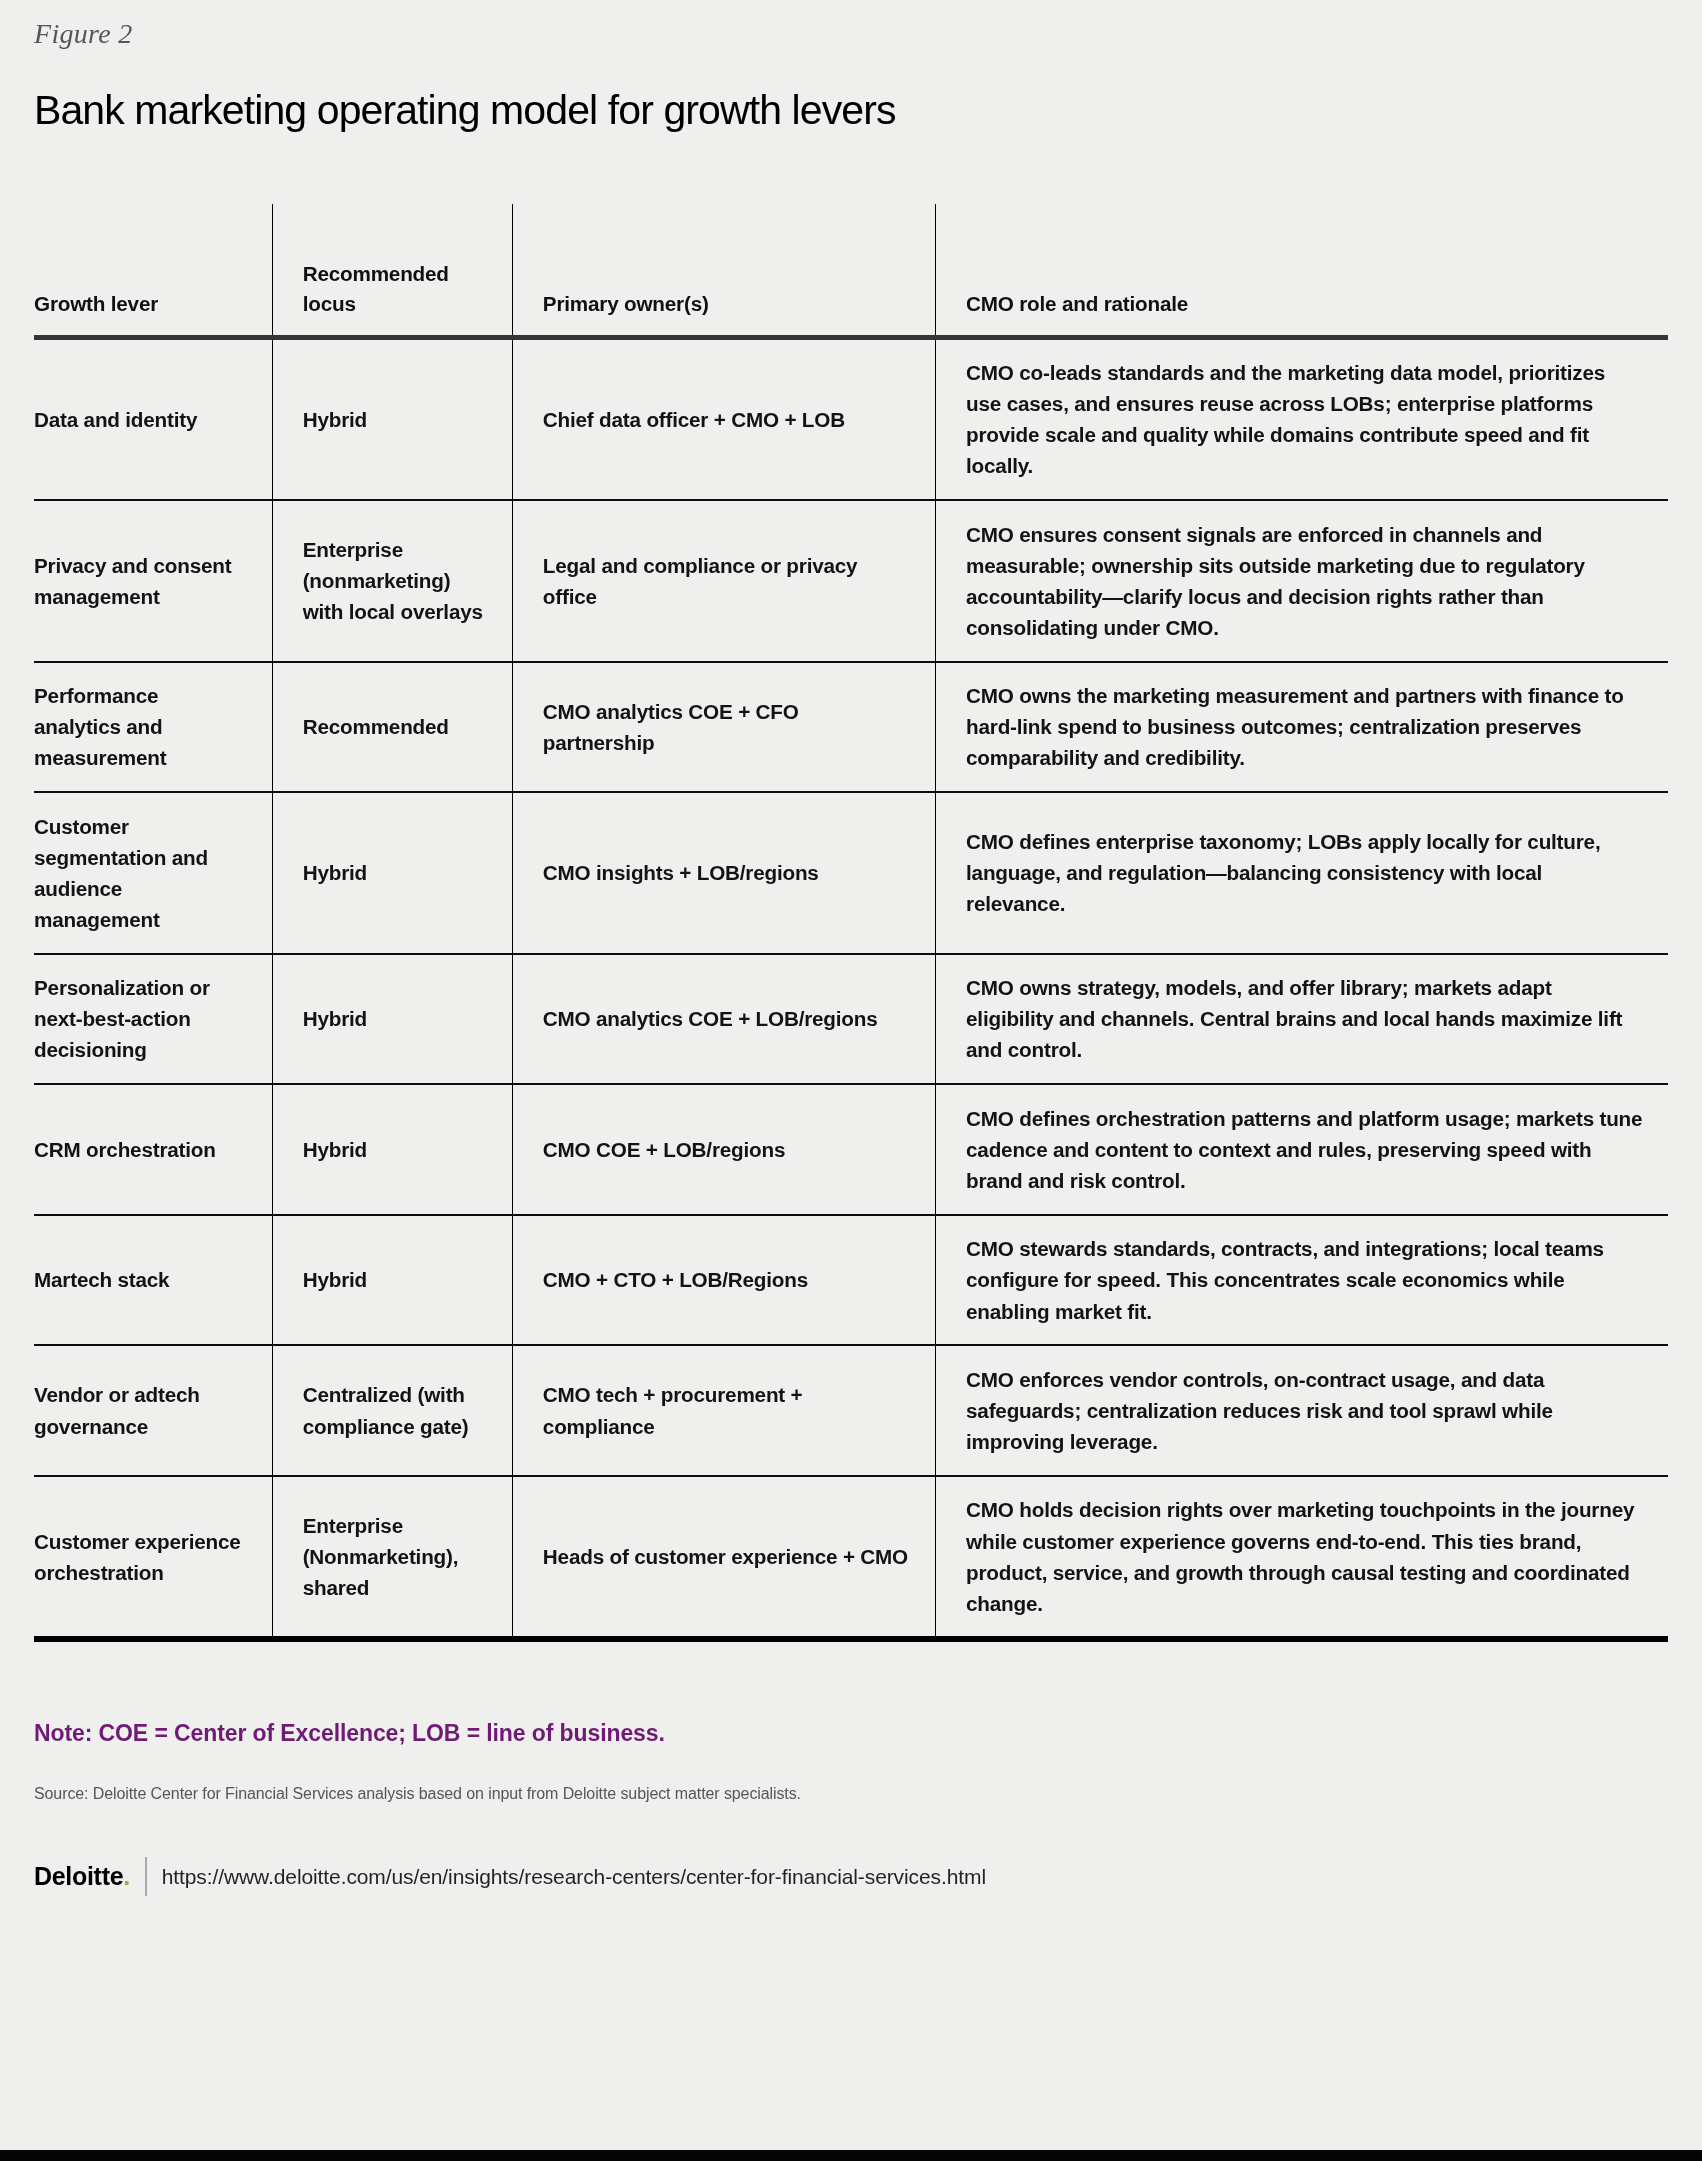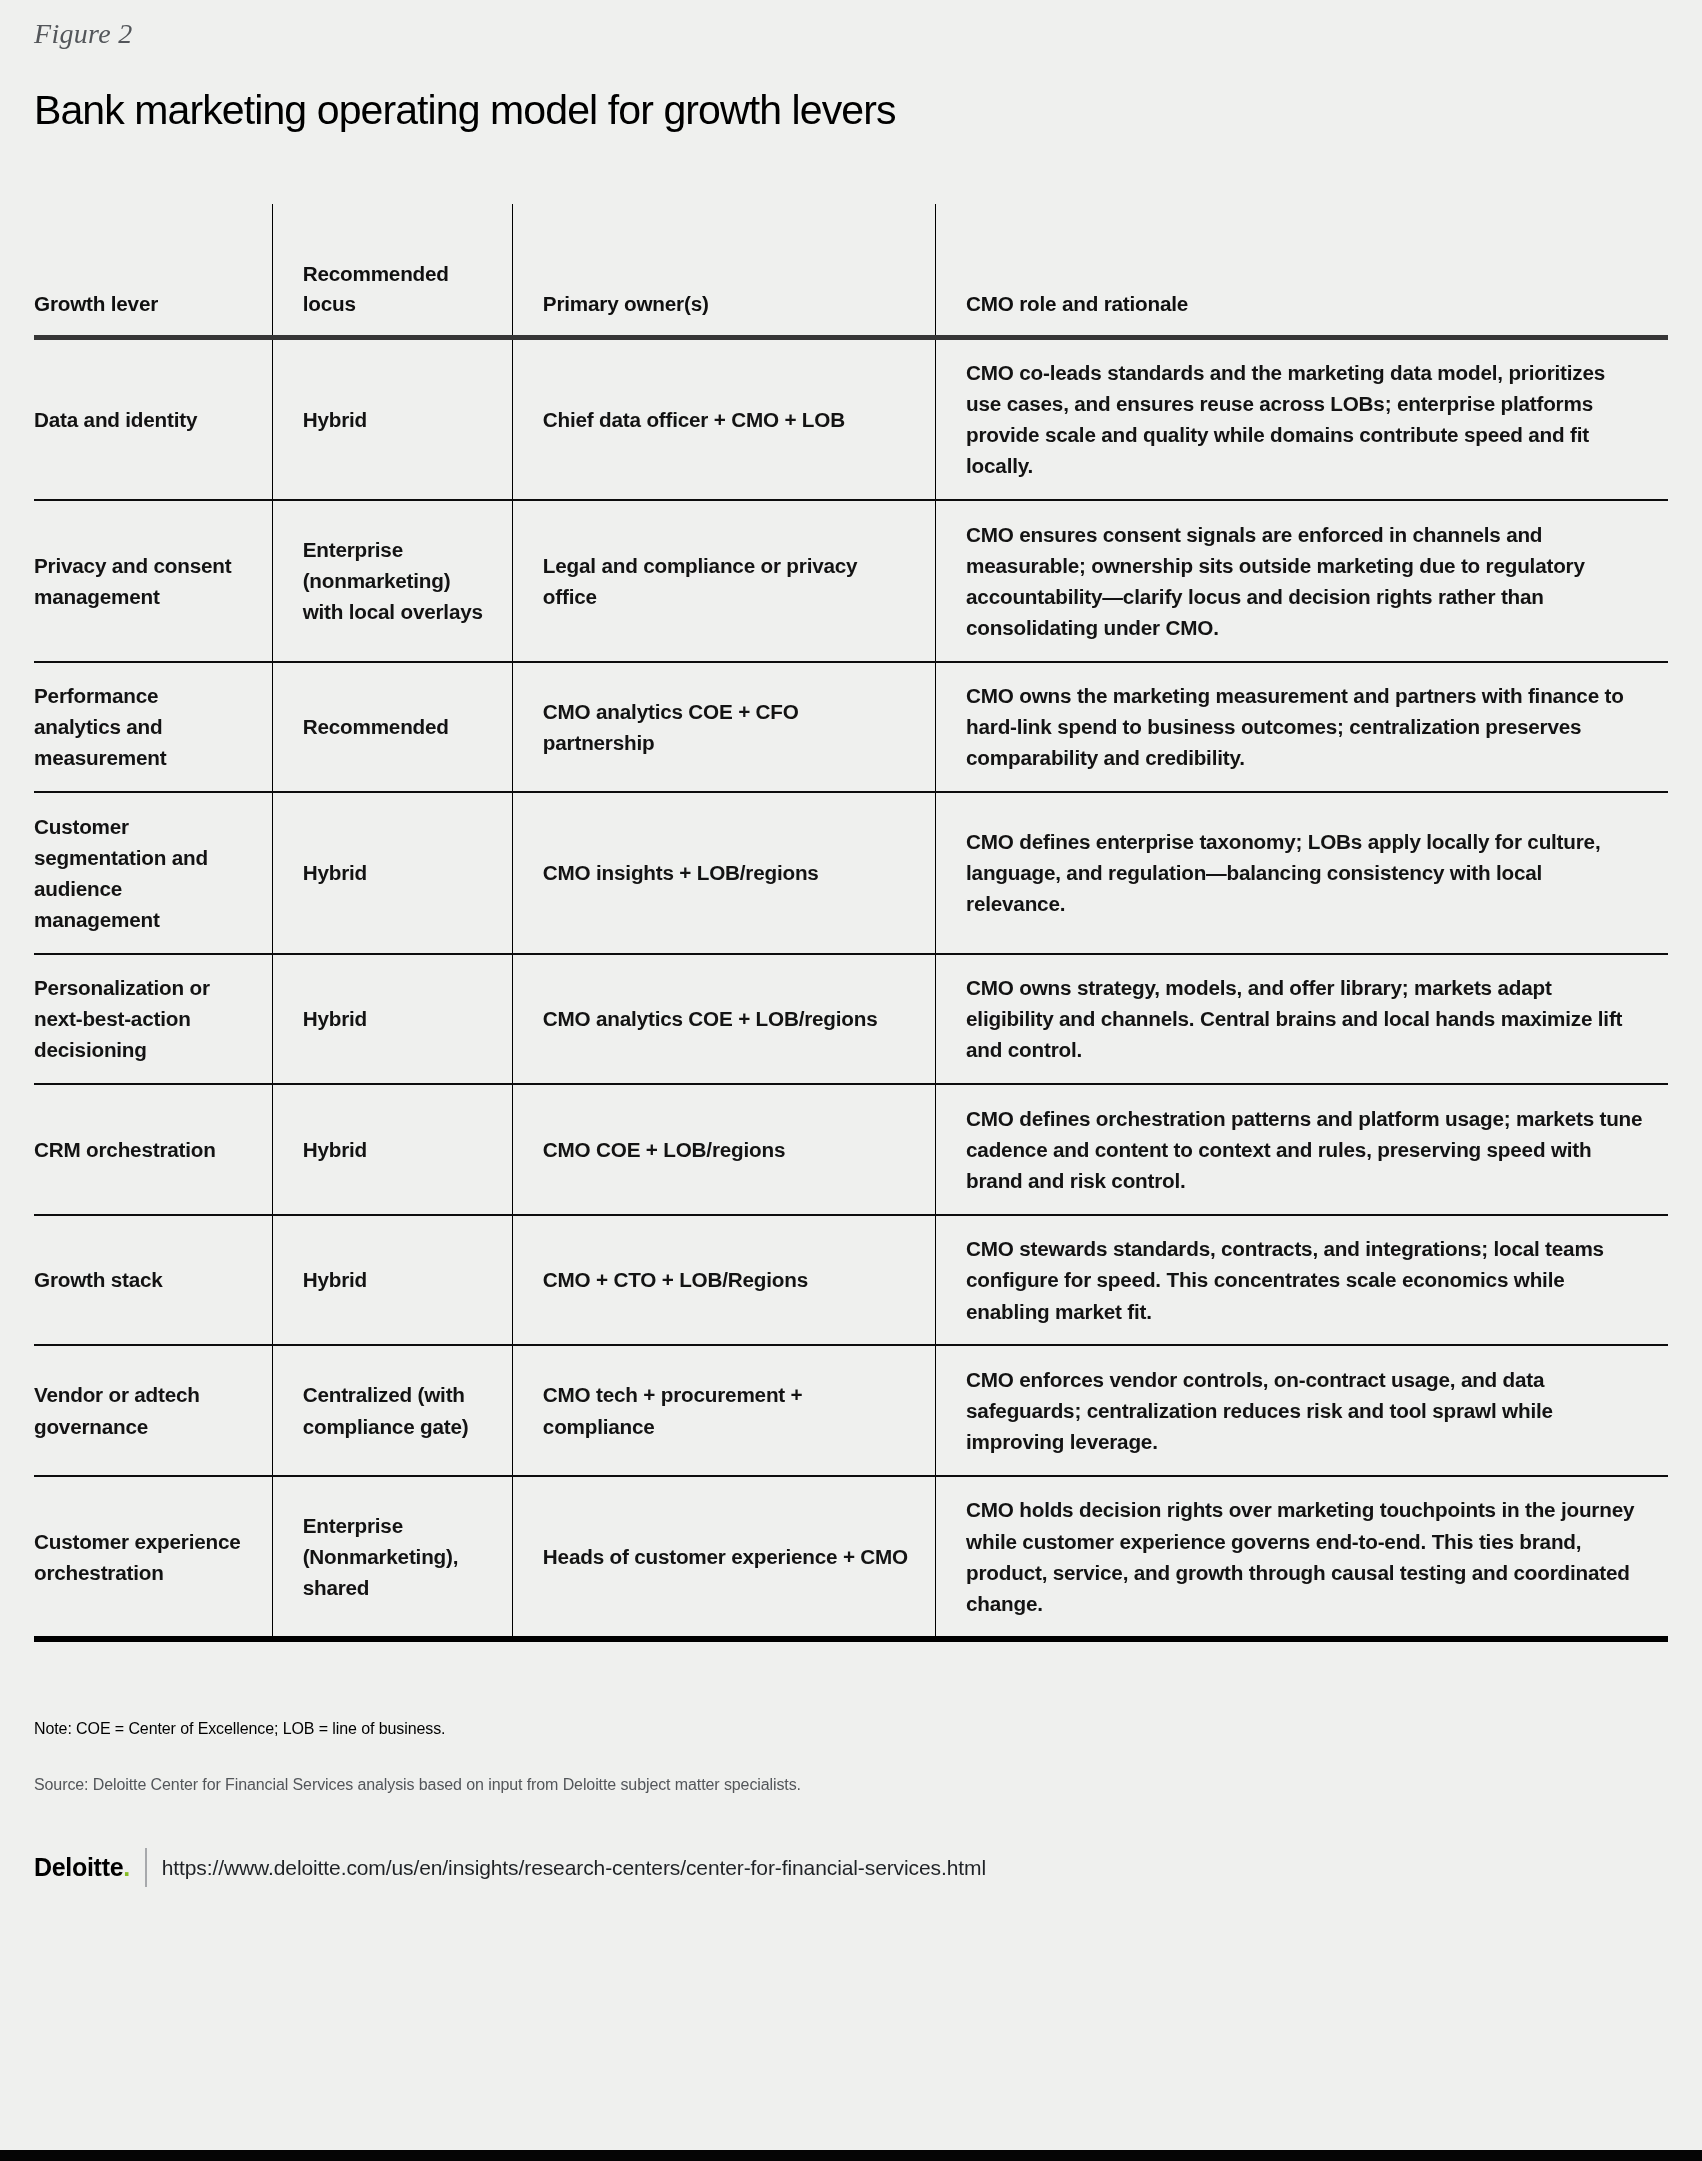--- a/index.html
+++ b/index.html
@@ -59,23 +59,24 @@
   table.model-table th:nth-child(n+2),
   table.model-table td:nth-child(n+2) {
     border-left: 1.8px solid #000;
     padding-left: 29.6px;
   }
   table.model-table tbody tr + tr td {
     border-top: 2.4px solid #0d0d0d;
   }
   .footnote {
     margin-top: 78px;
-    font-size: 16px;
-    color: #000000;
+    font-size: 23px;
+    color: #701a75;
     letter-spacing: -0.1px;
+    font-weight: bold;
   }
   .source-note {
     margin-top: 38px;
     font-size: 16px;
     color: #53565a;
     letter-spacing: -0.1px;
   }
   .brand-bar {
     margin-top: 54px;
     display: flex;
@@ -164,21 +165,21 @@
         <td>CMO analytics COE + LOB/regions</td>
         <td>CMO owns strategy, models, and offer library; markets adapt eligibility and channels. Central brains and local hands maximize lift and control.</td>
       </tr>
       <tr>
         <td>CRM orchestration</td>
         <td>Hybrid</td>
         <td>CMO COE + LOB/regions</td>
         <td>CMO defines orchestration patterns and platform usage; markets tune cadence and content to context and rules, preserving speed with brand and risk control.</td>
       </tr>
       <tr>
-        <td>Growth stack</td>
+        <td>Martech stack</td>
         <td>Hybrid</td>
         <td>CMO + CTO + LOB/Regions</td>
         <td>CMO stewards standards, contracts, and integrations; local teams configure for speed. This concentrates scale economics while enabling market fit.</td>
       </tr>
       <tr>
         <td>Vendor or adtech governance</td>
         <td>Centralized (with compliance gate)</td>
         <td>CMO tech + procurement + compliance</td>
         <td>CMO enforces vendor controls, on-contract usage, and data safeguards; centralization reduces risk and tool sprawl while improving leverage.</td>
       </tr>

